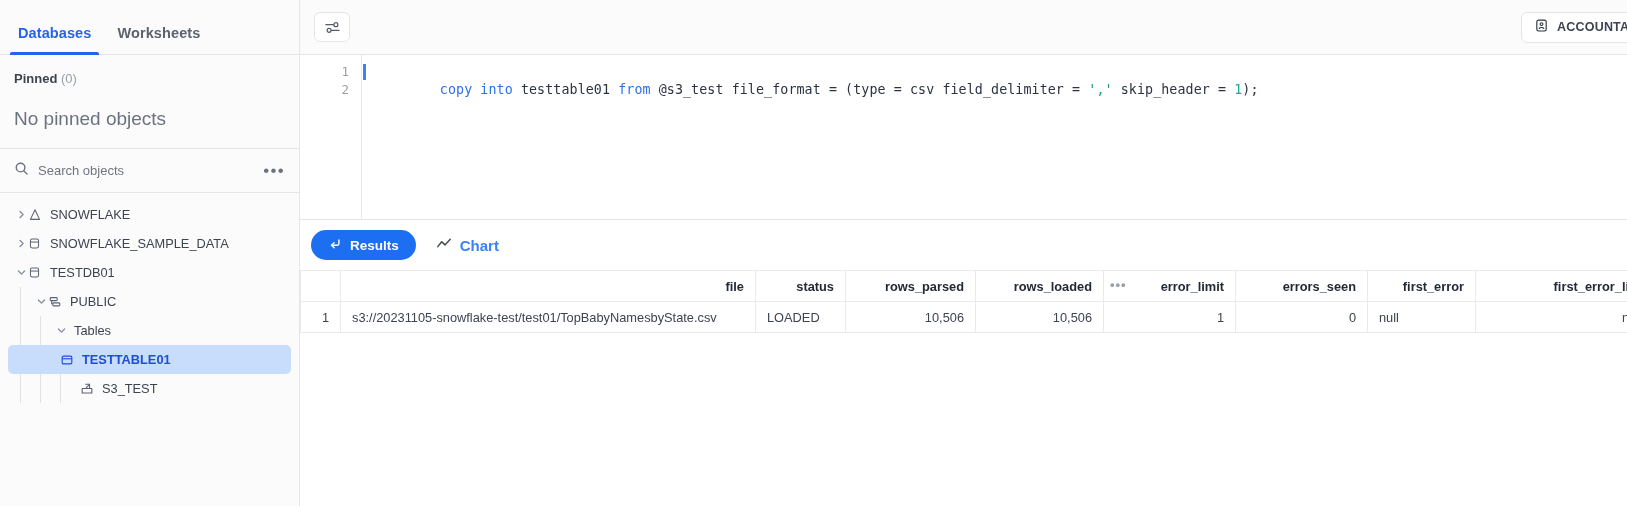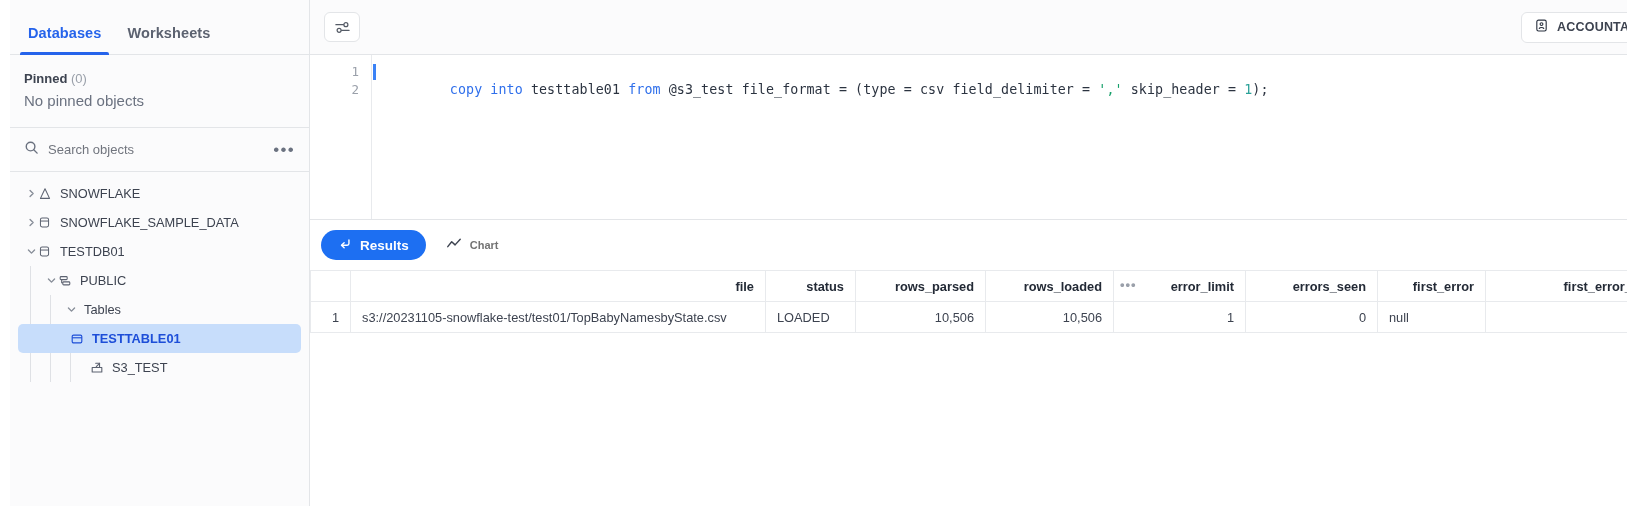--- a/index.html
+++ b/index.html
@@ -2,21 +2,21 @@
 <html><head>
 <meta charset="utf-8">
 <style>
   * { box-sizing: border-box; margin: 0; padding: 0; }
   html, body {
     width: 1627px; height: 506px;
     font-family: "Liberation Sans", sans-serif;
     background: #ffffff;
     overflow: hidden;
   }
-  #app { position: relative; width: 1627px; height: 506px; display: flex; padding-left: 10px; }
+  #app { position: relative; width: 1627px; height: 506px; display: flex; }
 
   
   .sidebar {
     width: 300px; height: 506px;
     background: #fbfbfc;
     border-right: 1px solid #e3e5e8;
     display: flex; flex-direction: column;
     flex: 0 0 300px;
   }
   .side-tabs {
@@ -31,21 +31,21 @@
   }
   .side-tab.active { color: #2563eb; }
   .side-tab.active::after {
     content: ""; position: absolute; left: 0; right: 0; bottom: -1px;
     height: 3px; background: #2563eb; border-radius: 2px 2px 0 0;
   }
 
   .pinned-block { padding: 16px 14px 0 14px; }
   .pinned-title { font-size: 13px; color: #3d4350; font-weight: 700; }
   .pinned-title .cnt { color: #9aa0aa; font-weight: 400; }
-  .pinned-empty { font-size: 15px; color: #6b7280; margin-top: 6px; padding-bottom: 18px; }
+  .pinned-empty { font-size: 19px; color: #6b7280; margin-top: 22px; padding-bottom: 18px; }
   .sep { height: 1px; background: #e3e5e8; }
 
   .search-row {
     height: 43px; display: flex; align-items: center;
     padding: 0 14px; gap: 9px;
   }
   .search-ph { font-size: 13px; color: #71757e; flex: 1; }
   .dots { color: #6b7280; font-size: 17px; letter-spacing: 1.3px; line-height: 10px; cursor: pointer; }
 
   .tree { padding-top: 7px; flex: 1; overflow: hidden; }
@@ -106,21 +106,21 @@
   .editor-bottom { height: 1px; background: #e3e5e8; }
 
   .results-tabs { height: 50px; display: flex; align-items: center; padding-left: 11px; gap: 14px; background:#fff; }
   .pill {
     display: flex; align-items: center; gap: 8px; height: 30px; padding: 0 17px;
     border-radius: 15px; background: #1d6ff2; color: #fff;
     font-size: 13.5px; font-weight: 700; cursor: pointer;
   }
   .tab-plain {
     display: flex; align-items: center; gap: 8px; height: 30px; padding: 0 6px;
-    font-size: 11px; font-weight: 600; color: #737373; cursor: pointer;
+    font-size: 15px; font-weight: 600; color: #3b82f6; cursor: pointer;
   }
 
   
   .tbl-wrap { flex: 1; background:#fff; overflow: hidden; }
   table.res { border-collapse: collapse; table-layout: fixed; width: 1340px; }
   table.res th, table.res td {
     border: 1px solid #e8eaed; height: 31px; font-size: 12.8px;
     padding: 0 11px; overflow: hidden; white-space: nowrap;
   }
   table.res th { font-weight: 700; color: #232a36; background: #fff; text-align: right; }

